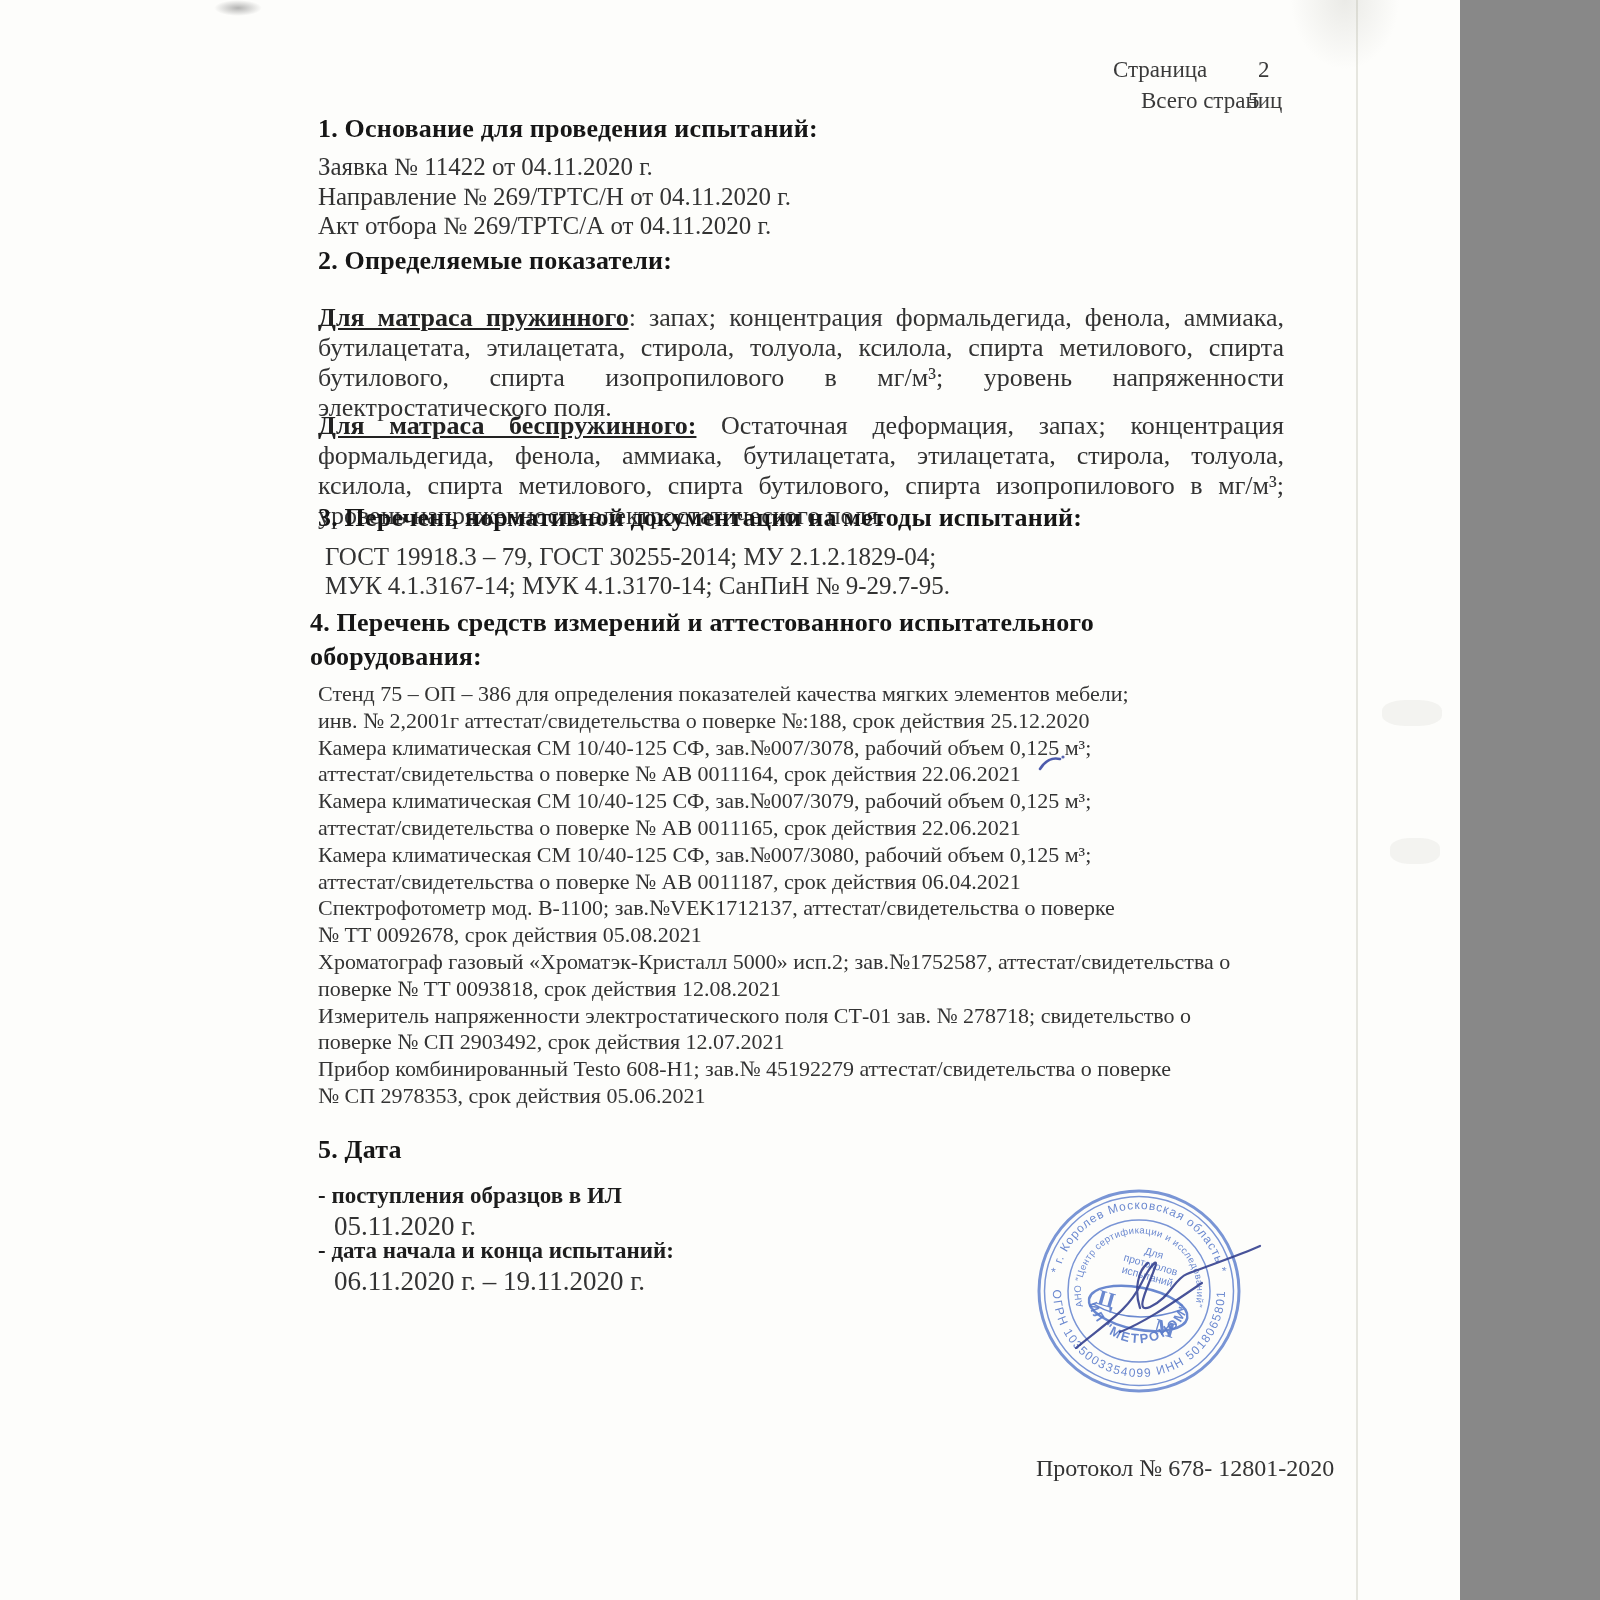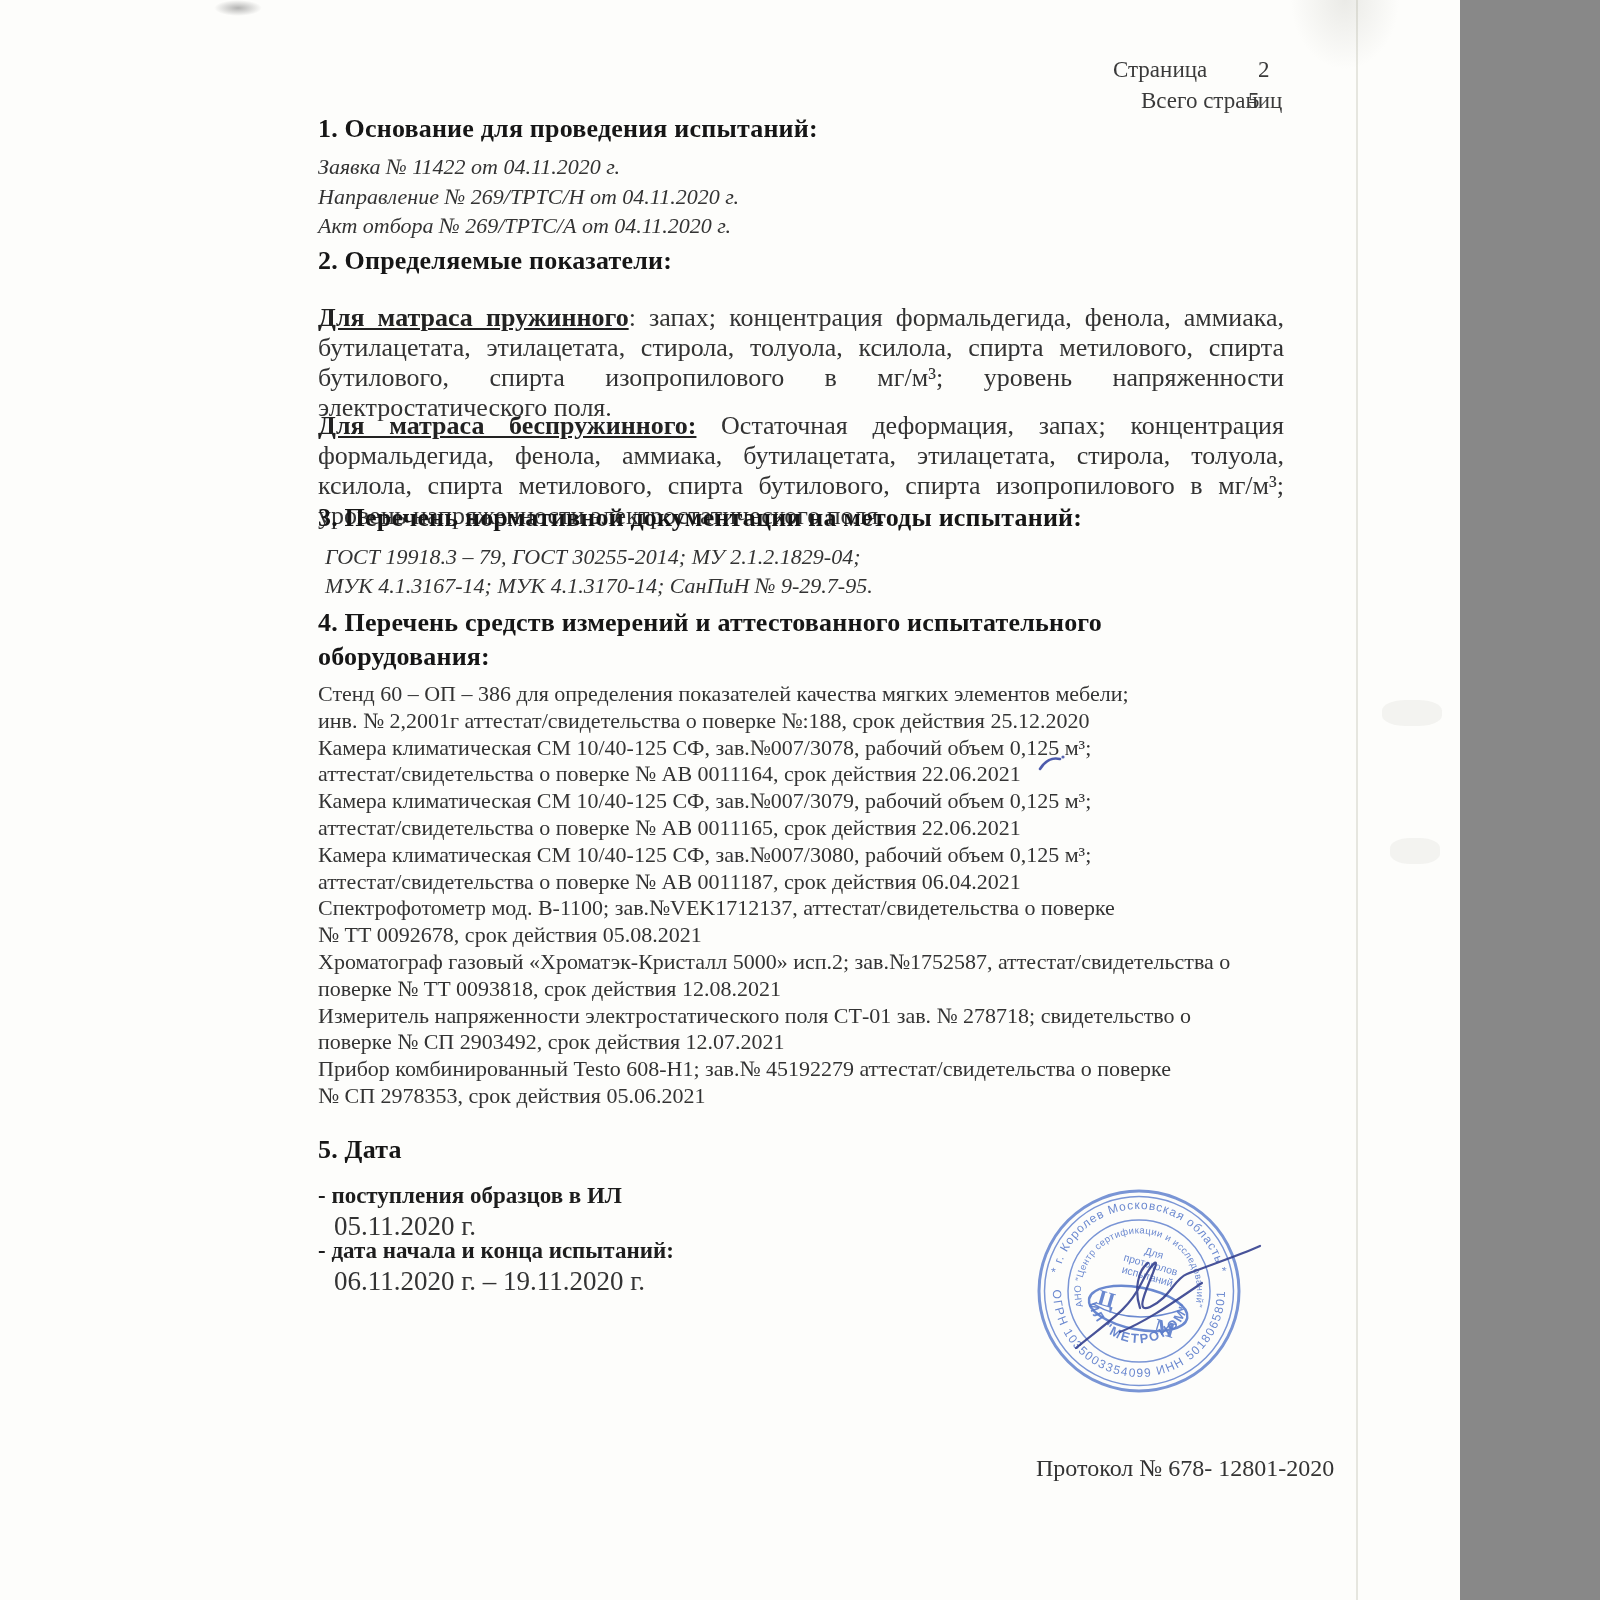--- a/index.html
+++ b/index.html
@@ -10,21 +10,21 @@
     overflow:hidden;
     font-family:"Liberation Serif","DejaVu Serif",serif;
     color:#2d2d2d;
   }
   .abs{position:absolute;}
   
   .hdr-txt{font-size:23px;color:#3a3a3a;}
   
   .h{font-weight:bold;color:#161616;font-size:26px;letter-spacing:.2px;white-space:nowrap;}
   
-  .line{font-size:22px;line-height:29.5px;white-space:nowrap;color:#333;font-style:italic;}
+  .line{font-size:25px;line-height:29.5px;white-space:nowrap;color:#333;}
   .eq-line{font-size:22px;line-height:26.8px;white-space:nowrap;color:#333;}
   .para{width:966px;font-size:26px;line-height:30px;text-align:justify;margin:0;color:#333;}
   .lbl{font-weight:bold;text-decoration:underline;color:#222;}
   .bold-item{font-weight:bold;font-size:23px;color:#1d1d1d;white-space:nowrap;}
   .val-item{font-size:27px;color:#333;white-space:nowrap;}
   .footer-txt{font-size:24px;color:#333;white-space:nowrap;}
   
   .scan-line{left:1356px;top:0;width:2px;height:1600px;background:#dcdbd3;opacity:.7;}
   .smudge-top{left:214px;top:0;width:48px;height:16px;
     background:radial-gradient(ellipse,rgba(90,90,90,.45),rgba(90,90,90,0) 70%);}
@@ -60,26 +60,26 @@
   <div class="abs h" style="left:318px;top:246px;">2. Определяемые показатели:</div>
   <p class="abs para" style="left:318px;top:303px;"><span class="lbl">Для матраса пружинного</span><span>: запах; концентрация формальдегида, фенола, аммиака, бутилацетата, этилацетата, стирола, толуола, ксилола, спирта метилового, спирта бутилового, спирта изопропилового в мг/м³; уровень напряженности электростатического поля.</span></p>
   <p class="abs para" style="left:318px;top:411px;"><span class="lbl">Для матраса беспружинного:</span><span> Остаточная деформация, запах; концентрация формальдегида, фенола, аммиака, бутилацетата, этилацетата, стирола, толуола, ксилола, спирта метилового, спирта бутилового, спирта изопропилового в мг/м³; уровень напряженности электростатического поля.</span></p>
 
   <div class="abs h" style="left:318px;top:503px;">3. Перечень нормативной документации на методы испытаний:</div>
   <div class="abs" style="left:325px;top:543px;">
     <div class="line" style="line-height:28.5px;">ГОСТ 19918.3 – 79, ГОСТ 30255-2014; МУ 2.1.2.1829-04;</div>
     <div class="line" style="line-height:28.5px;">МУК 4.1.3167-14; МУК 4.1.3170-14; СанПиН № 9-29.7-95.</div>
   </div>
 
-  <div class="abs h" style="left:318px;top:606px;line-height:34px;">
+  <div class="abs h" style="left:310px;top:606px;line-height:34px;">
     <div>4. Перечень средств измерений и аттестованного испытательного</div>
     <div>оборудования:</div>
   </div>
   <div class="abs" style="left:318px;top:681px;">
-    <div class="eq-line">Стенд 60 – ОП – 386 для определения показателей качества мягких элементов мебели;</div>
+    <div class="eq-line">Стенд 75 – ОП – 386 для определения показателей качества мягких элементов мебели;</div>
     <div class="eq-line">инв. № 2,2001г аттестат/свидетельства о поверке №:188, срок действия 25.12.2020</div>
     <div class="eq-line">Камера климатическая СМ 10/40-125 СФ, зав.№007/3078, рабочий объем 0,125 м³;</div>
     <div class="eq-line">аттестат/свидетельства о поверке № АВ 0011164, срок действия 22.06.2021</div>
     <div class="eq-line">Камера климатическая СМ 10/40-125 СФ, зав.№007/3079, рабочий объем 0,125 м³;</div>
     <div class="eq-line">аттестат/свидетельства о поверке № АВ 0011165, срок действия 22.06.2021</div>
     <div class="eq-line">Камера климатическая СМ 10/40-125 СФ, зав.№007/3080, рабочий объем 0,125 м³;</div>
     <div class="eq-line">аттестат/свидетельства о поверке № АВ 0011187, срок действия 06.04.2021</div>
     <div class="eq-line">Спектрофотометр мод. В-1100; зав.№VEK1712137, аттестат/свидетельства о поверке</div>
     <div class="eq-line">№ ТТ 0092678, срок действия 05.08.2021</div>
     <div class="eq-line">Хроматограф газовый «Хроматэк-Кристалл 5000» исп.2; зав.№1752587, аттестат/свидетельства о</div>

